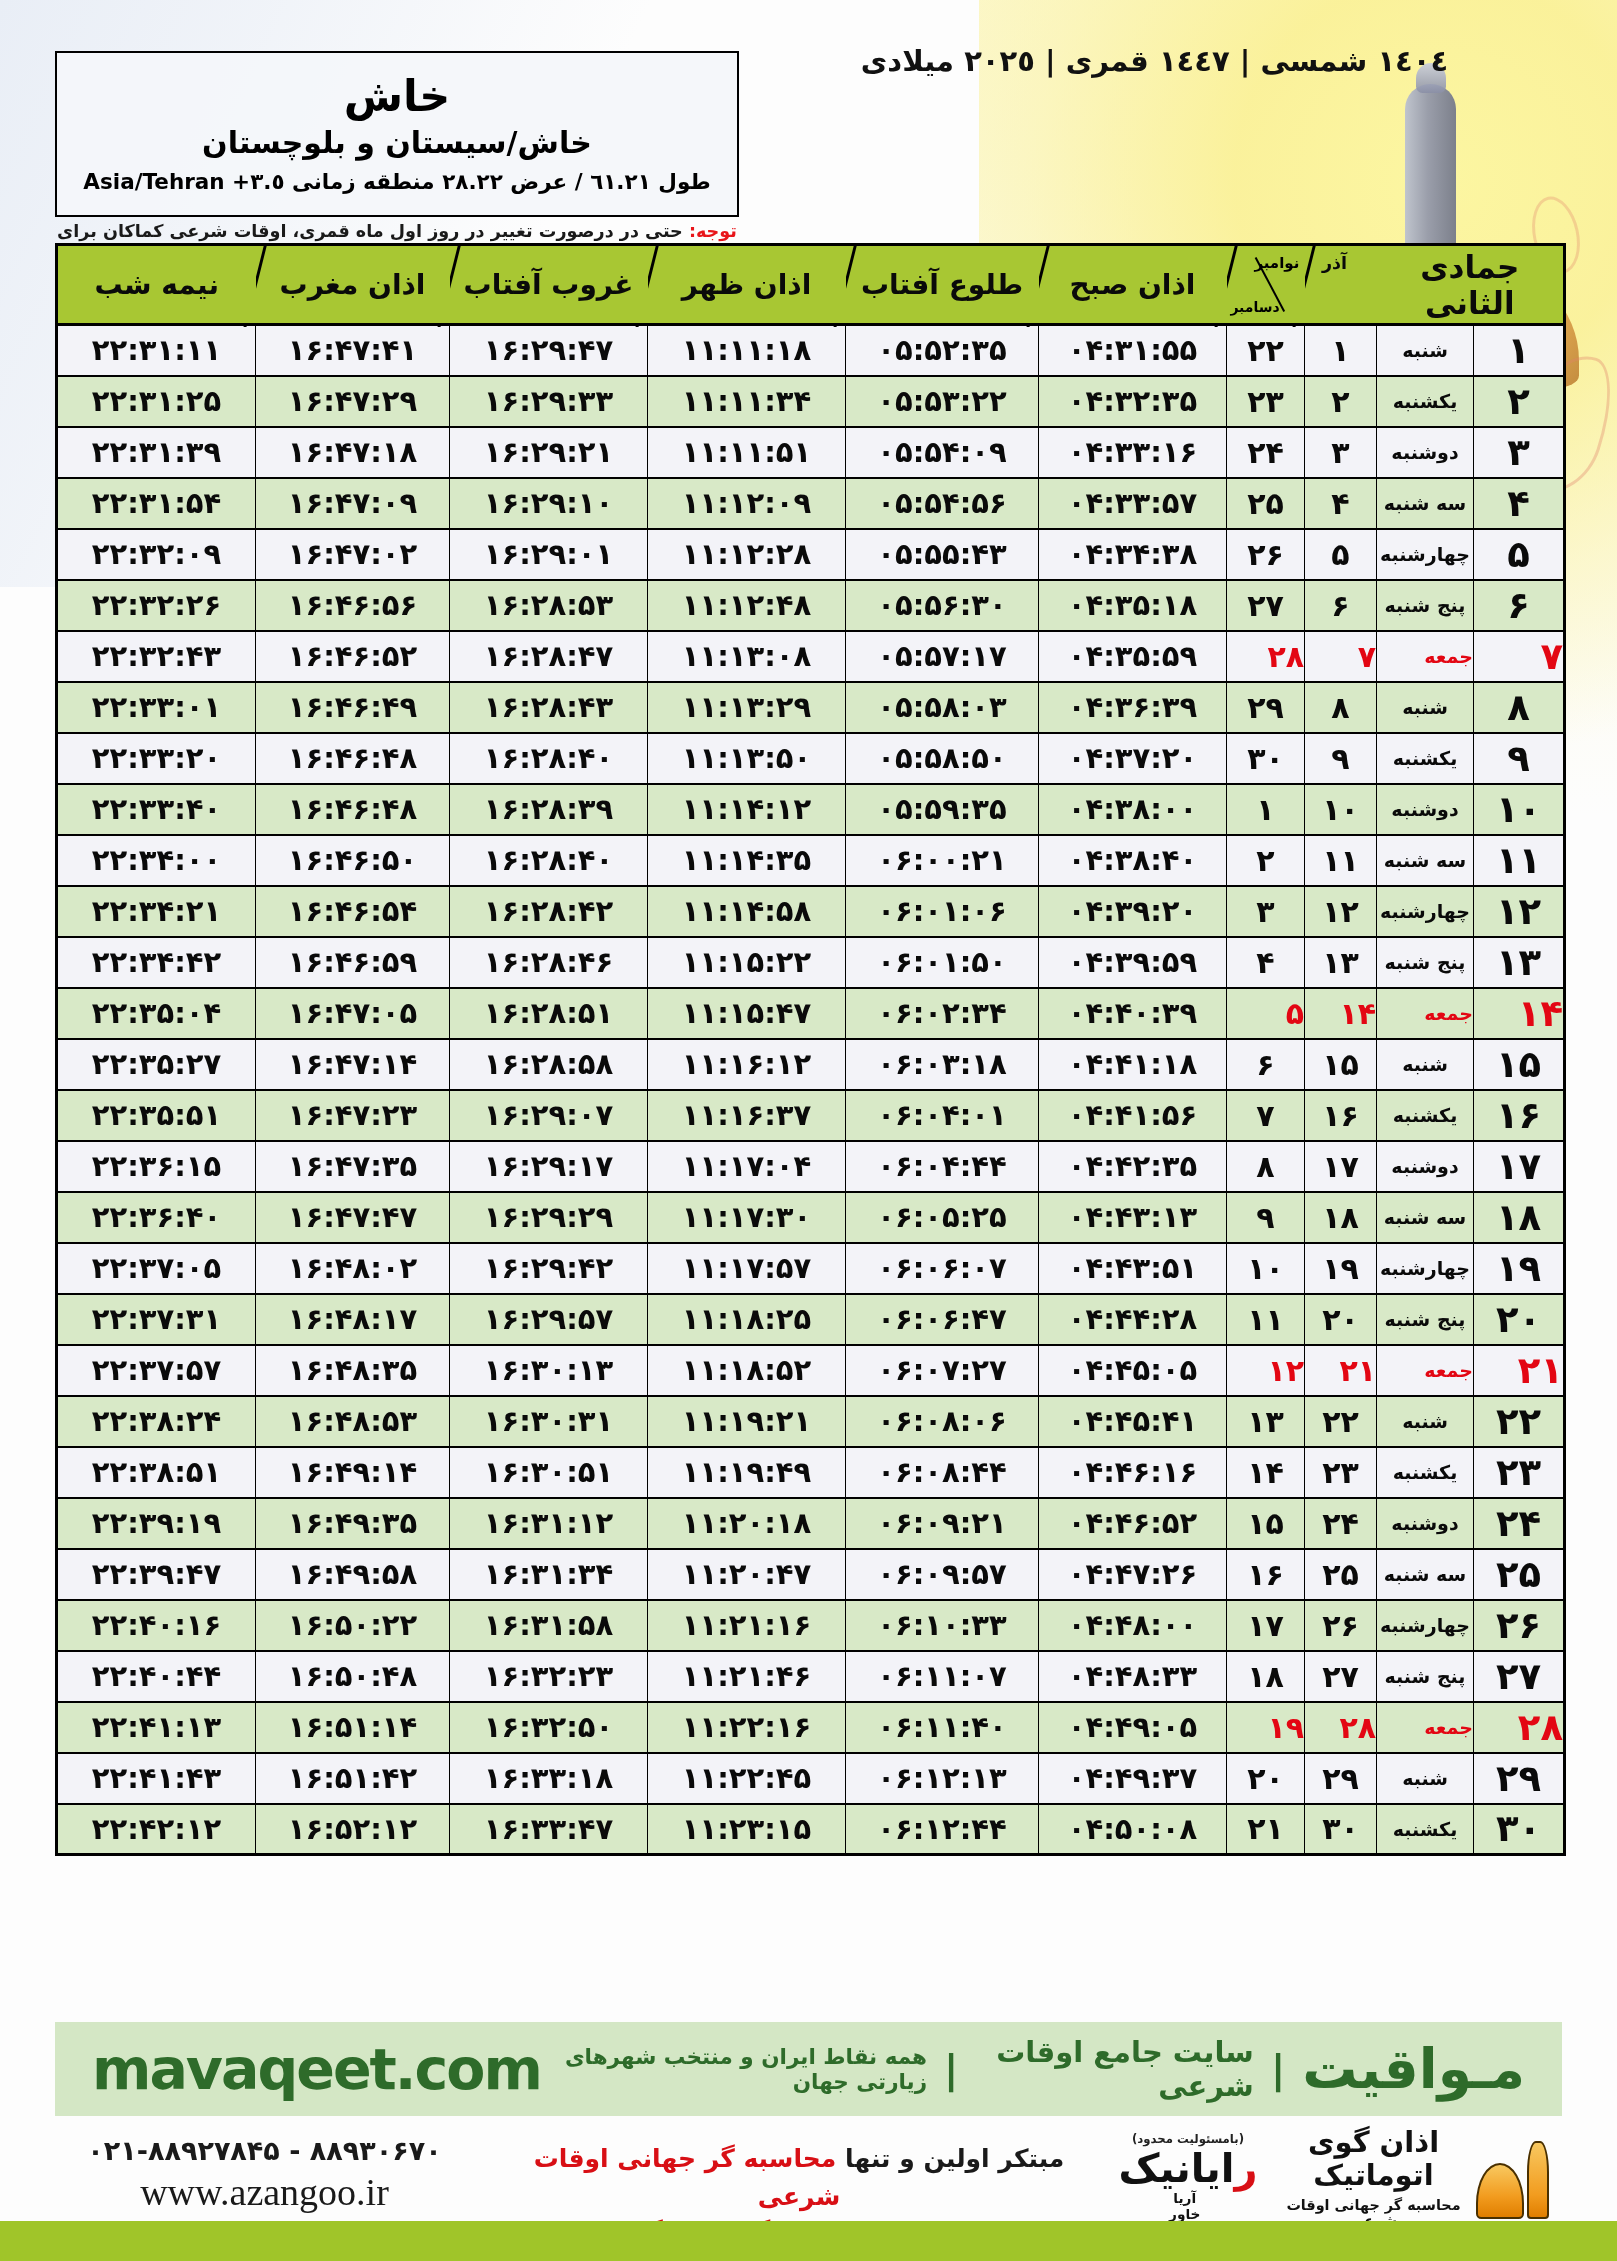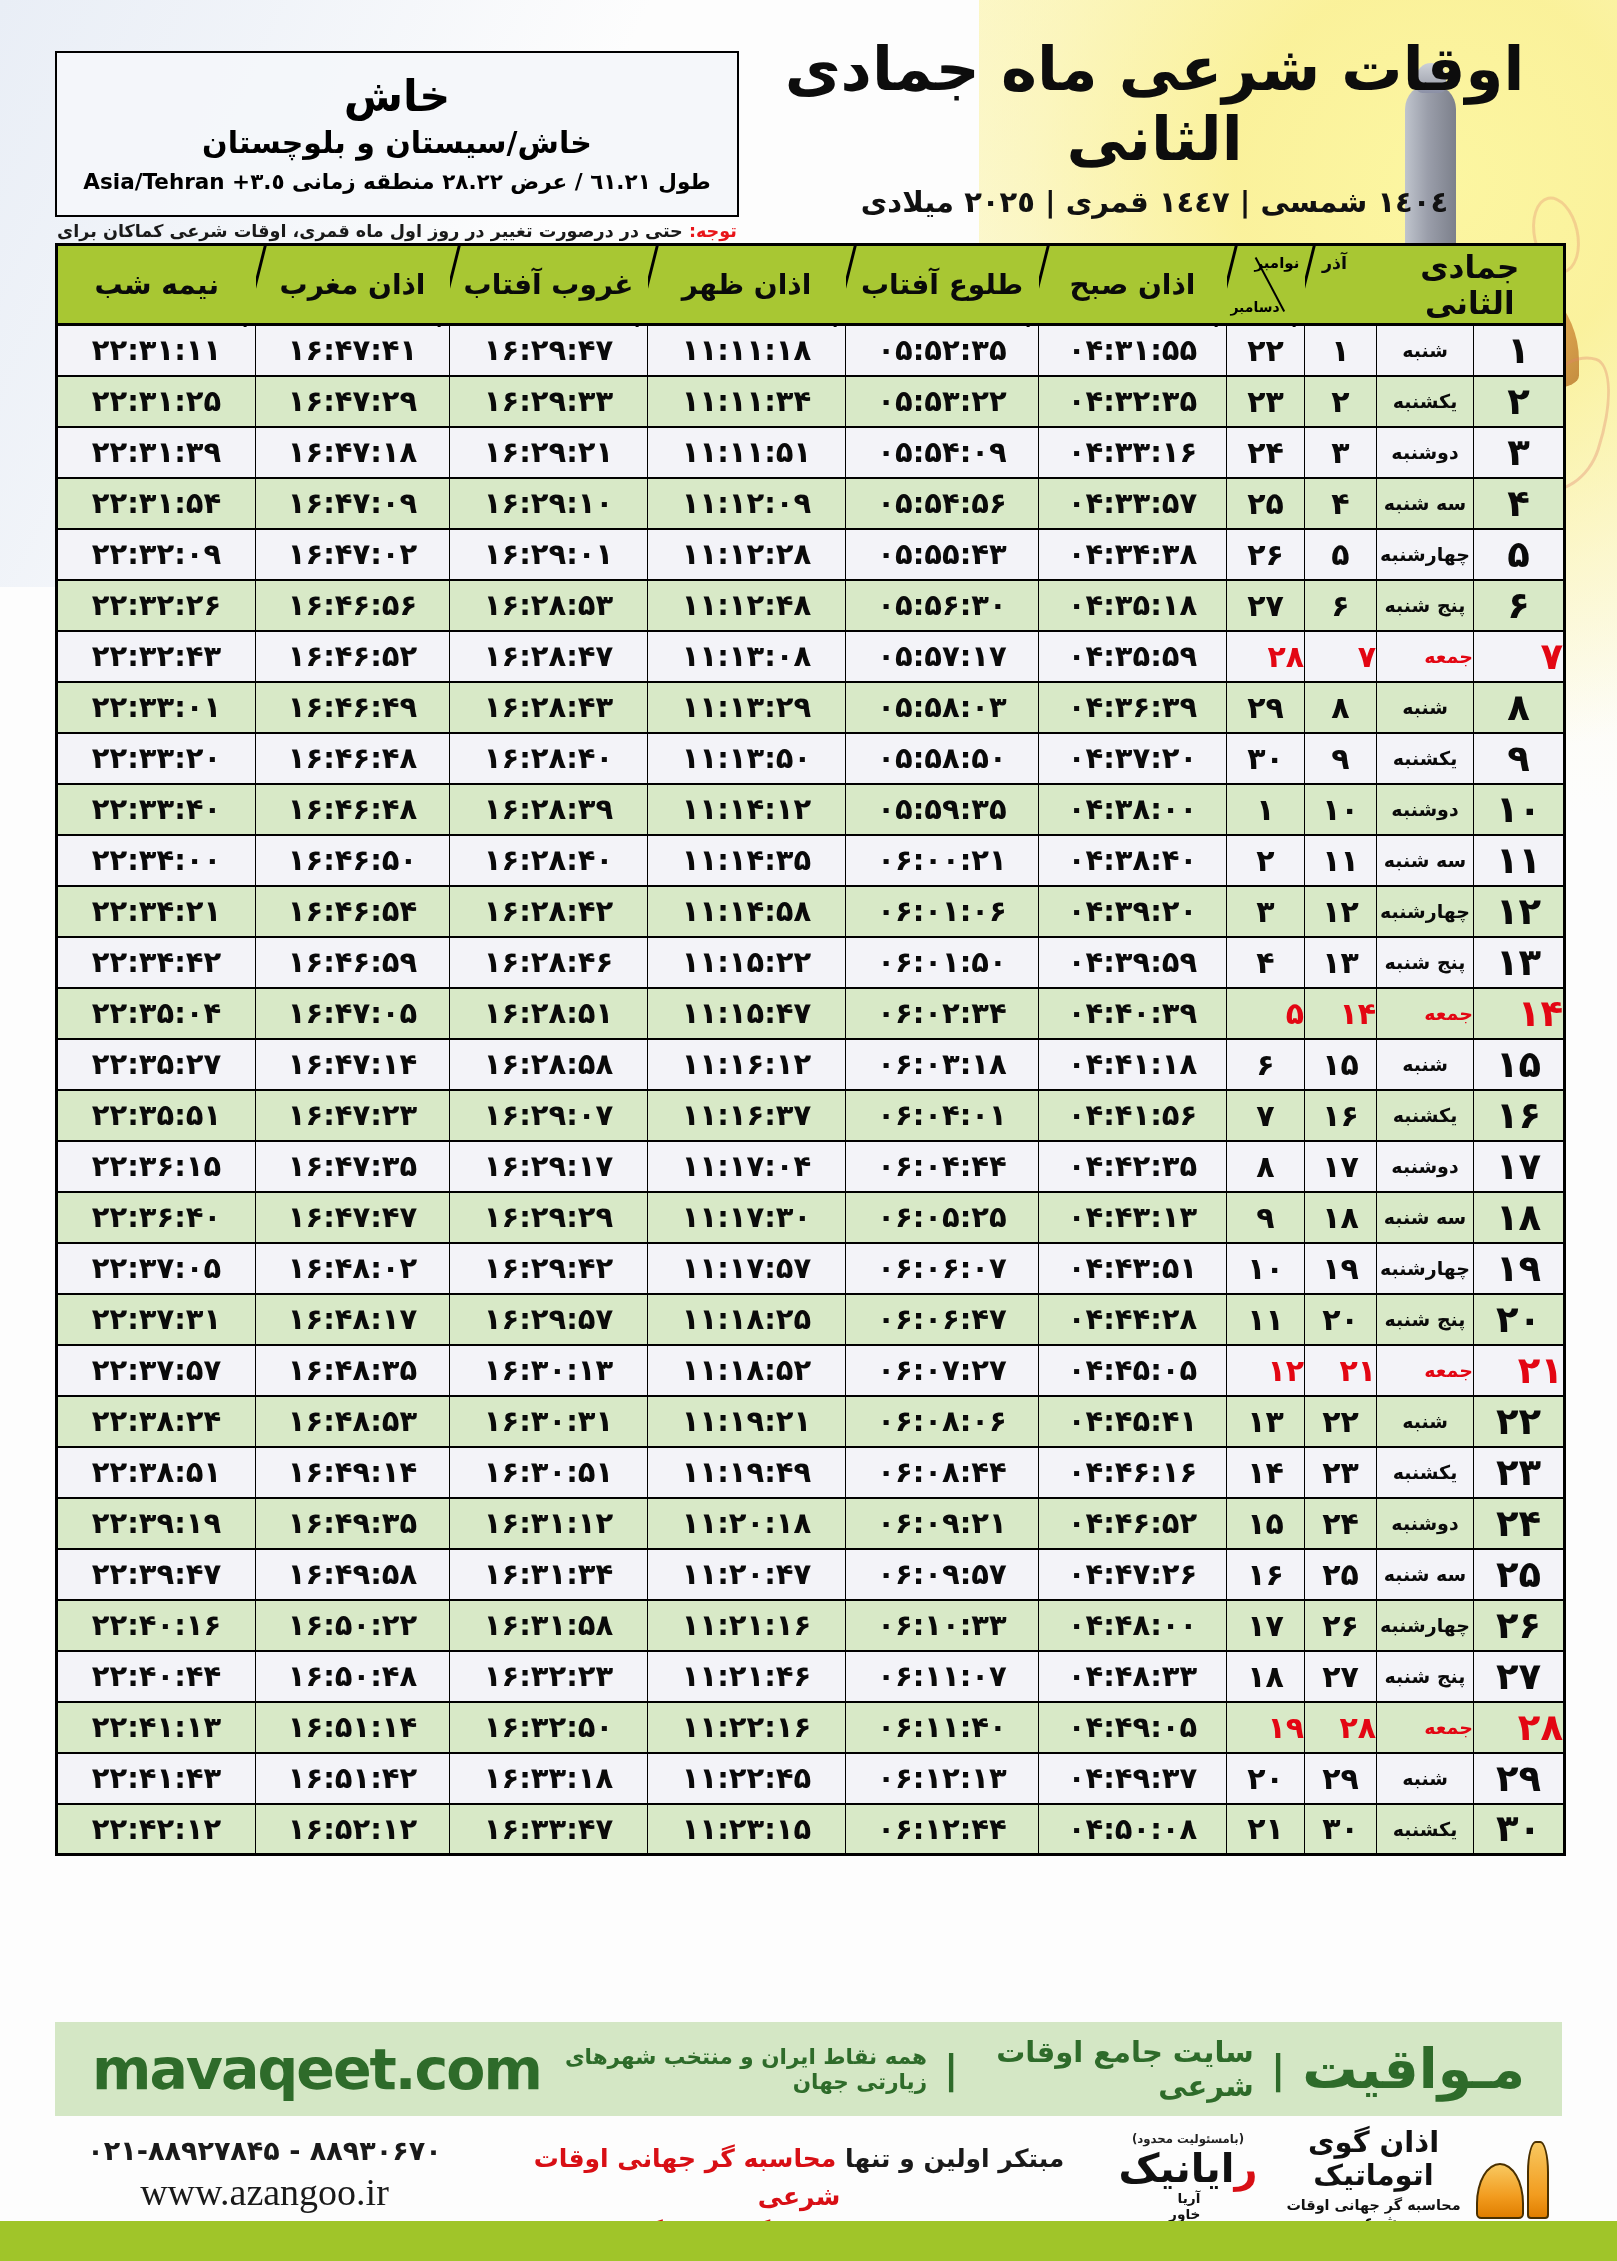--- a/index.html
+++ b/index.html
@@ -89,21 +89,21 @@
   .phone { font-size:27px; font-weight:900; color:#1a1a1a; direction:ltr; }
   .azangoo-url { font-size:38px; color:#1a1a1a; font-family:"Liberation Serif", serif; margin-top:3.9px; direction:ltr; }
   .tagline { position:absolute; left:502px; top:2140px; width:594px; z-index:2; direction:rtl; text-align:center; }
   .tagline .ln { font-size:25px; font-weight:800; color:#1a1a1a; line-height:1.5; }
   .red-txt { color:#d80f15; }
   .rayanik { position:absolute; left:1101px; top:2132px; width:174px; z-index:2; direction:rtl; text-align:center; }
   .rayanik-note { font-size:11.7px; font-weight:700; color:#222; }
   .rayanik-name { font-size:40px; font-weight:900; color:#111; line-height:1.1; display:inline-block; }
   .rayanik-r { color:#d80f15; }
   .rayanik-sub { display:inline-block; vertical-align:middle; margin-right:6.5px; text-align:center; }
-  .rayanik-sub div { font-size:13.7px; font-weight:700; color:#111; line-height:1.2;text-align:right; }
+  .rayanik-sub div { font-size:13.7px; font-weight:700; color:#111; line-height:1.2; }
   .azangoo { position:absolute; left:1280px; top:2122px; width:274px; z-index:2; direction:rtl;
     display:flex; align-items:center; gap:9px; }
   .az-icon { position:relative; width:78px; height:111px; flex:0 0 auto; }
   .az-dome { position:absolute; left:0; bottom:14.4px; width:48px; height:56px;
     background:linear-gradient(180deg,#f8c860 0%, #f29c1f 60%, #e07e00 100%);
     border:2px solid #4a3000; border-radius:50% 50% 5.2px 5.2px / 72% 72% 5.2px 5.2px; }
   .az-minaret { position:absolute; right:5.2px; bottom:14.4px; width:22px; height:78px;
     background:linear-gradient(180deg,#f8c860 0%, #f29c1f 70%, #e07e00 100%);
     border:2px solid #4a3000; border-radius:40% 40% 3.9px 3.9px; }
   .az-latin { position:absolute; left:0; bottom:-5.2px; width:78px; text-align:center;
@@ -123,21 +123,20 @@
   <div class="decor-left"></div>
   <div class="decor-sunburst"></div>
   <div class="minaret"></div>
   <div class="minaret-cap"></div>
   <div class="dome"></div>
   <div class="decor-paisley"></div>
   <div class="decor-paisley2"></div>
   <div class="photo-blob"></div>
 
   <div class="title-block">
-    <div class="main-title">اوقات شرعی ماه جمادی الثانی</div>
     <div class="year-line">١٤٠٤ شمسی | ١٤٤٧ قمری | ٢٠٢٥ میلادی</div>
   </div>
 
   <div class="city-box">
     <div class="city-name">خاش</div>
     <div class="city-region">خاش/سیستان و بلوچستان</div>
     <div class="city-coords">
       <span>طول ٦١.٢١ / عرض ٢٨.٢٢ منطقه زمانی</span>
       <bdi dir="ltr">Asia/Tehran +٣.٥</bdi>
     </div>

